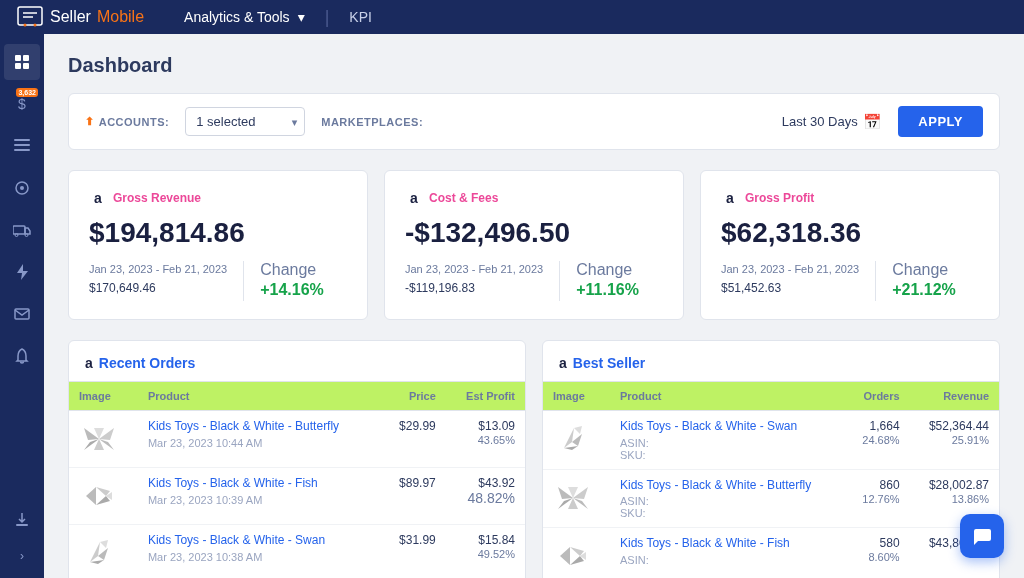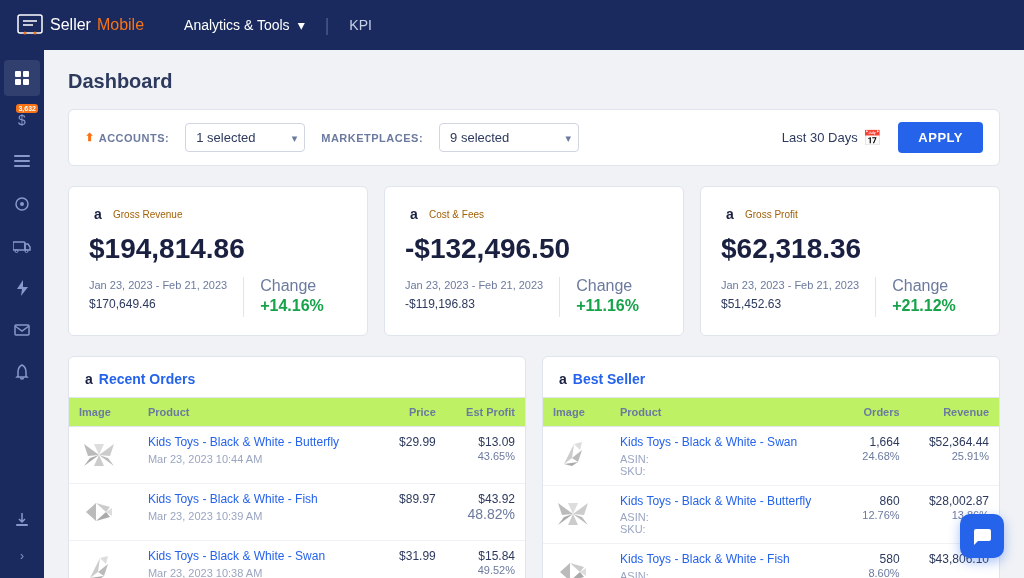--- a/index.html
+++ b/index.html
@@ -1,21 +1,21 @@
 <!DOCTYPE html>
 <html><head>
   <meta charset="utf-8">
   <style>
     * { box-sizing: border-box; margin: 0; padding: 0; }
     body { font-family: -apple-system, BlinkMacSystemFont, 'Segoe UI', Arial, sans-serif; background: #f0f2f5; display: flex; flex-direction: column; height: 578px; overflow: hidden; }
 
     
     .top-nav {
       background: #1a2a5e;
-      height: 50px;
+      height: 34px;
       display: flex;
       align-items: center;
       padding: 0 16px;
       gap: 20px;
       flex-shrink: 0;
     }
     .logo-area {
       display: flex;
       align-items: center;
       gap: 6px;
@@ -205,23 +205,23 @@
     }
     .amazon-icon {
       width: 18px;
       height: 18px;
       display: flex;
       align-items: center;
       justify-content: center;
       font-size: 13px;
     }
     .kpi-title {
-      font-size: 10px;
-      font-weight: 400;
-      color: #a16207;
+      font-size: 12px;
+      font-weight: 700;
+      color: #ec4899;
     }
     .kpi-value {
       font-size: 28px;
       font-weight: 700;
       color: #1a2040;
       margin-bottom: 12px;
     }
     .kpi-footer {
       display: flex;
       gap: 16px;
@@ -428,25 +428,20 @@
       </span>
       <div class="select-wrapper">
         <select class="filter-select">
           <option>1 selected</option>
         </select>
       </div>
 
       <span class="filter-label">
         <span>MARKETPLACES:</span>
       </span>
-      <div class="select-wrapper">
-        <select class="filter-select" style="min-width:140px;">
-          <option>9 selected</option>
-        </select>
-      </div>
 
       <div class="date-range">
         <span>Last 30 Days</span>
         <span class="calendar-icon">📅</span>
       </div>
 
       <button class="apply-btn">APPLY</button>
     </div>
 
     <div class="kpi-row">

